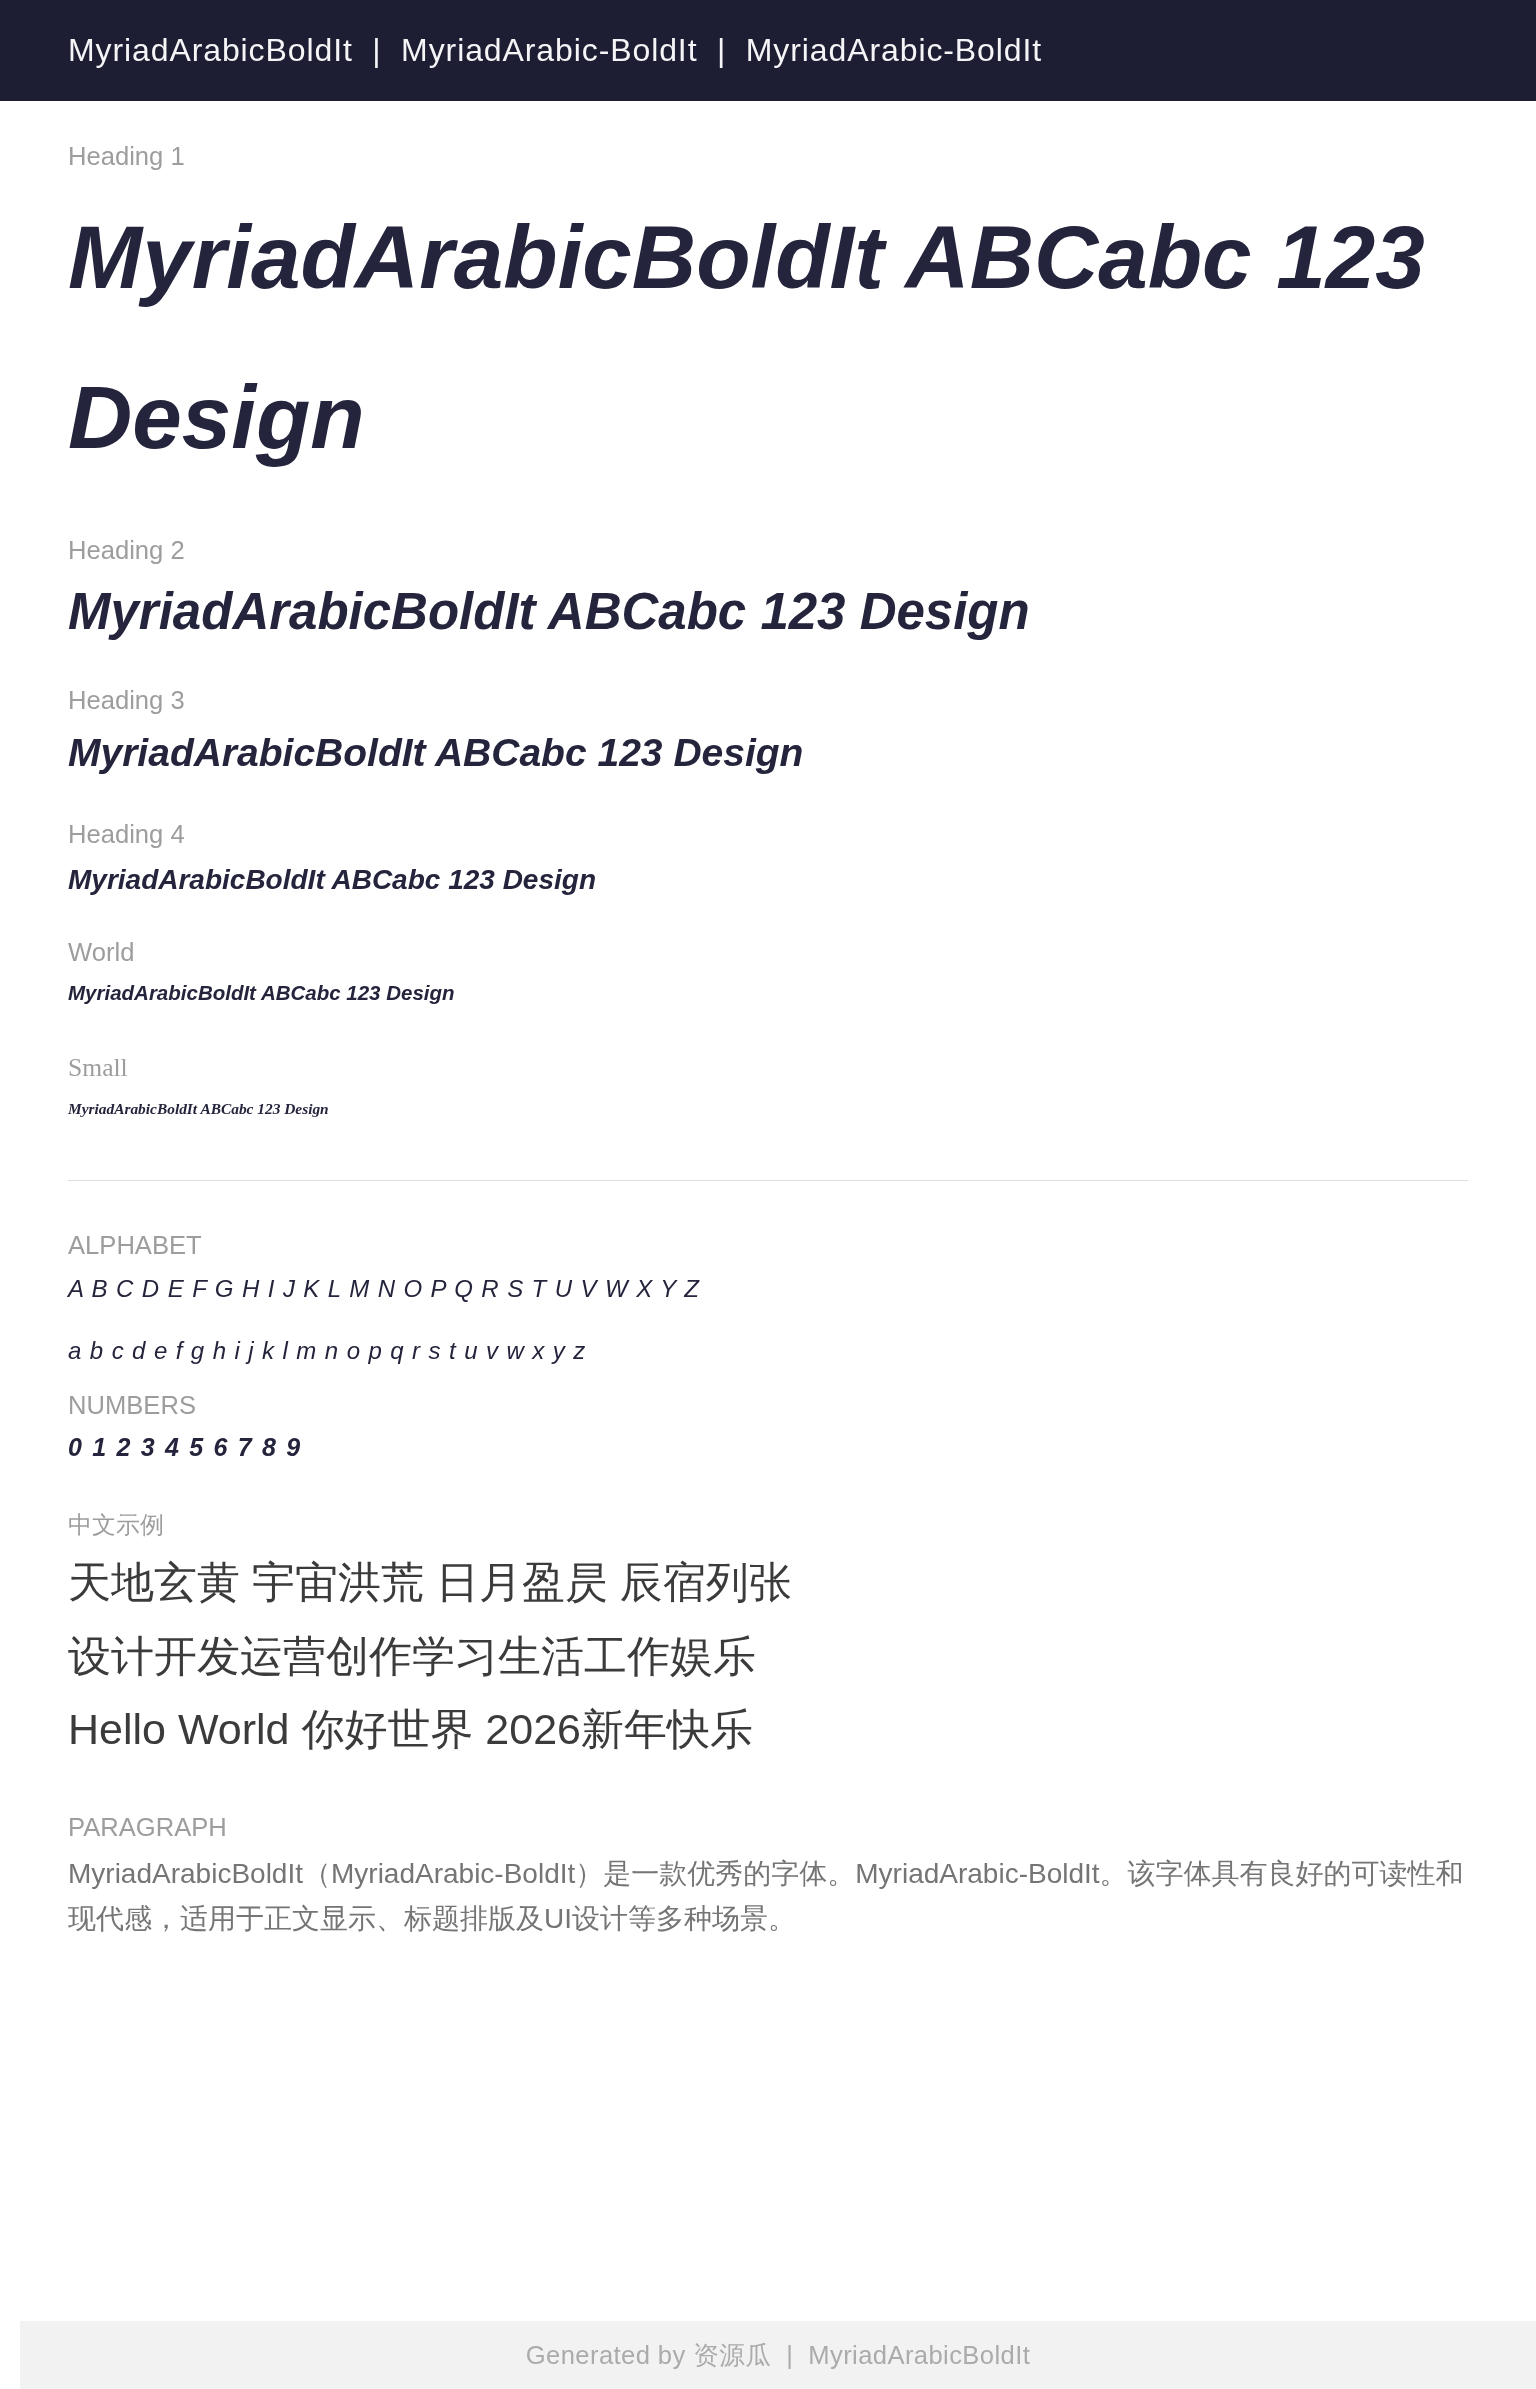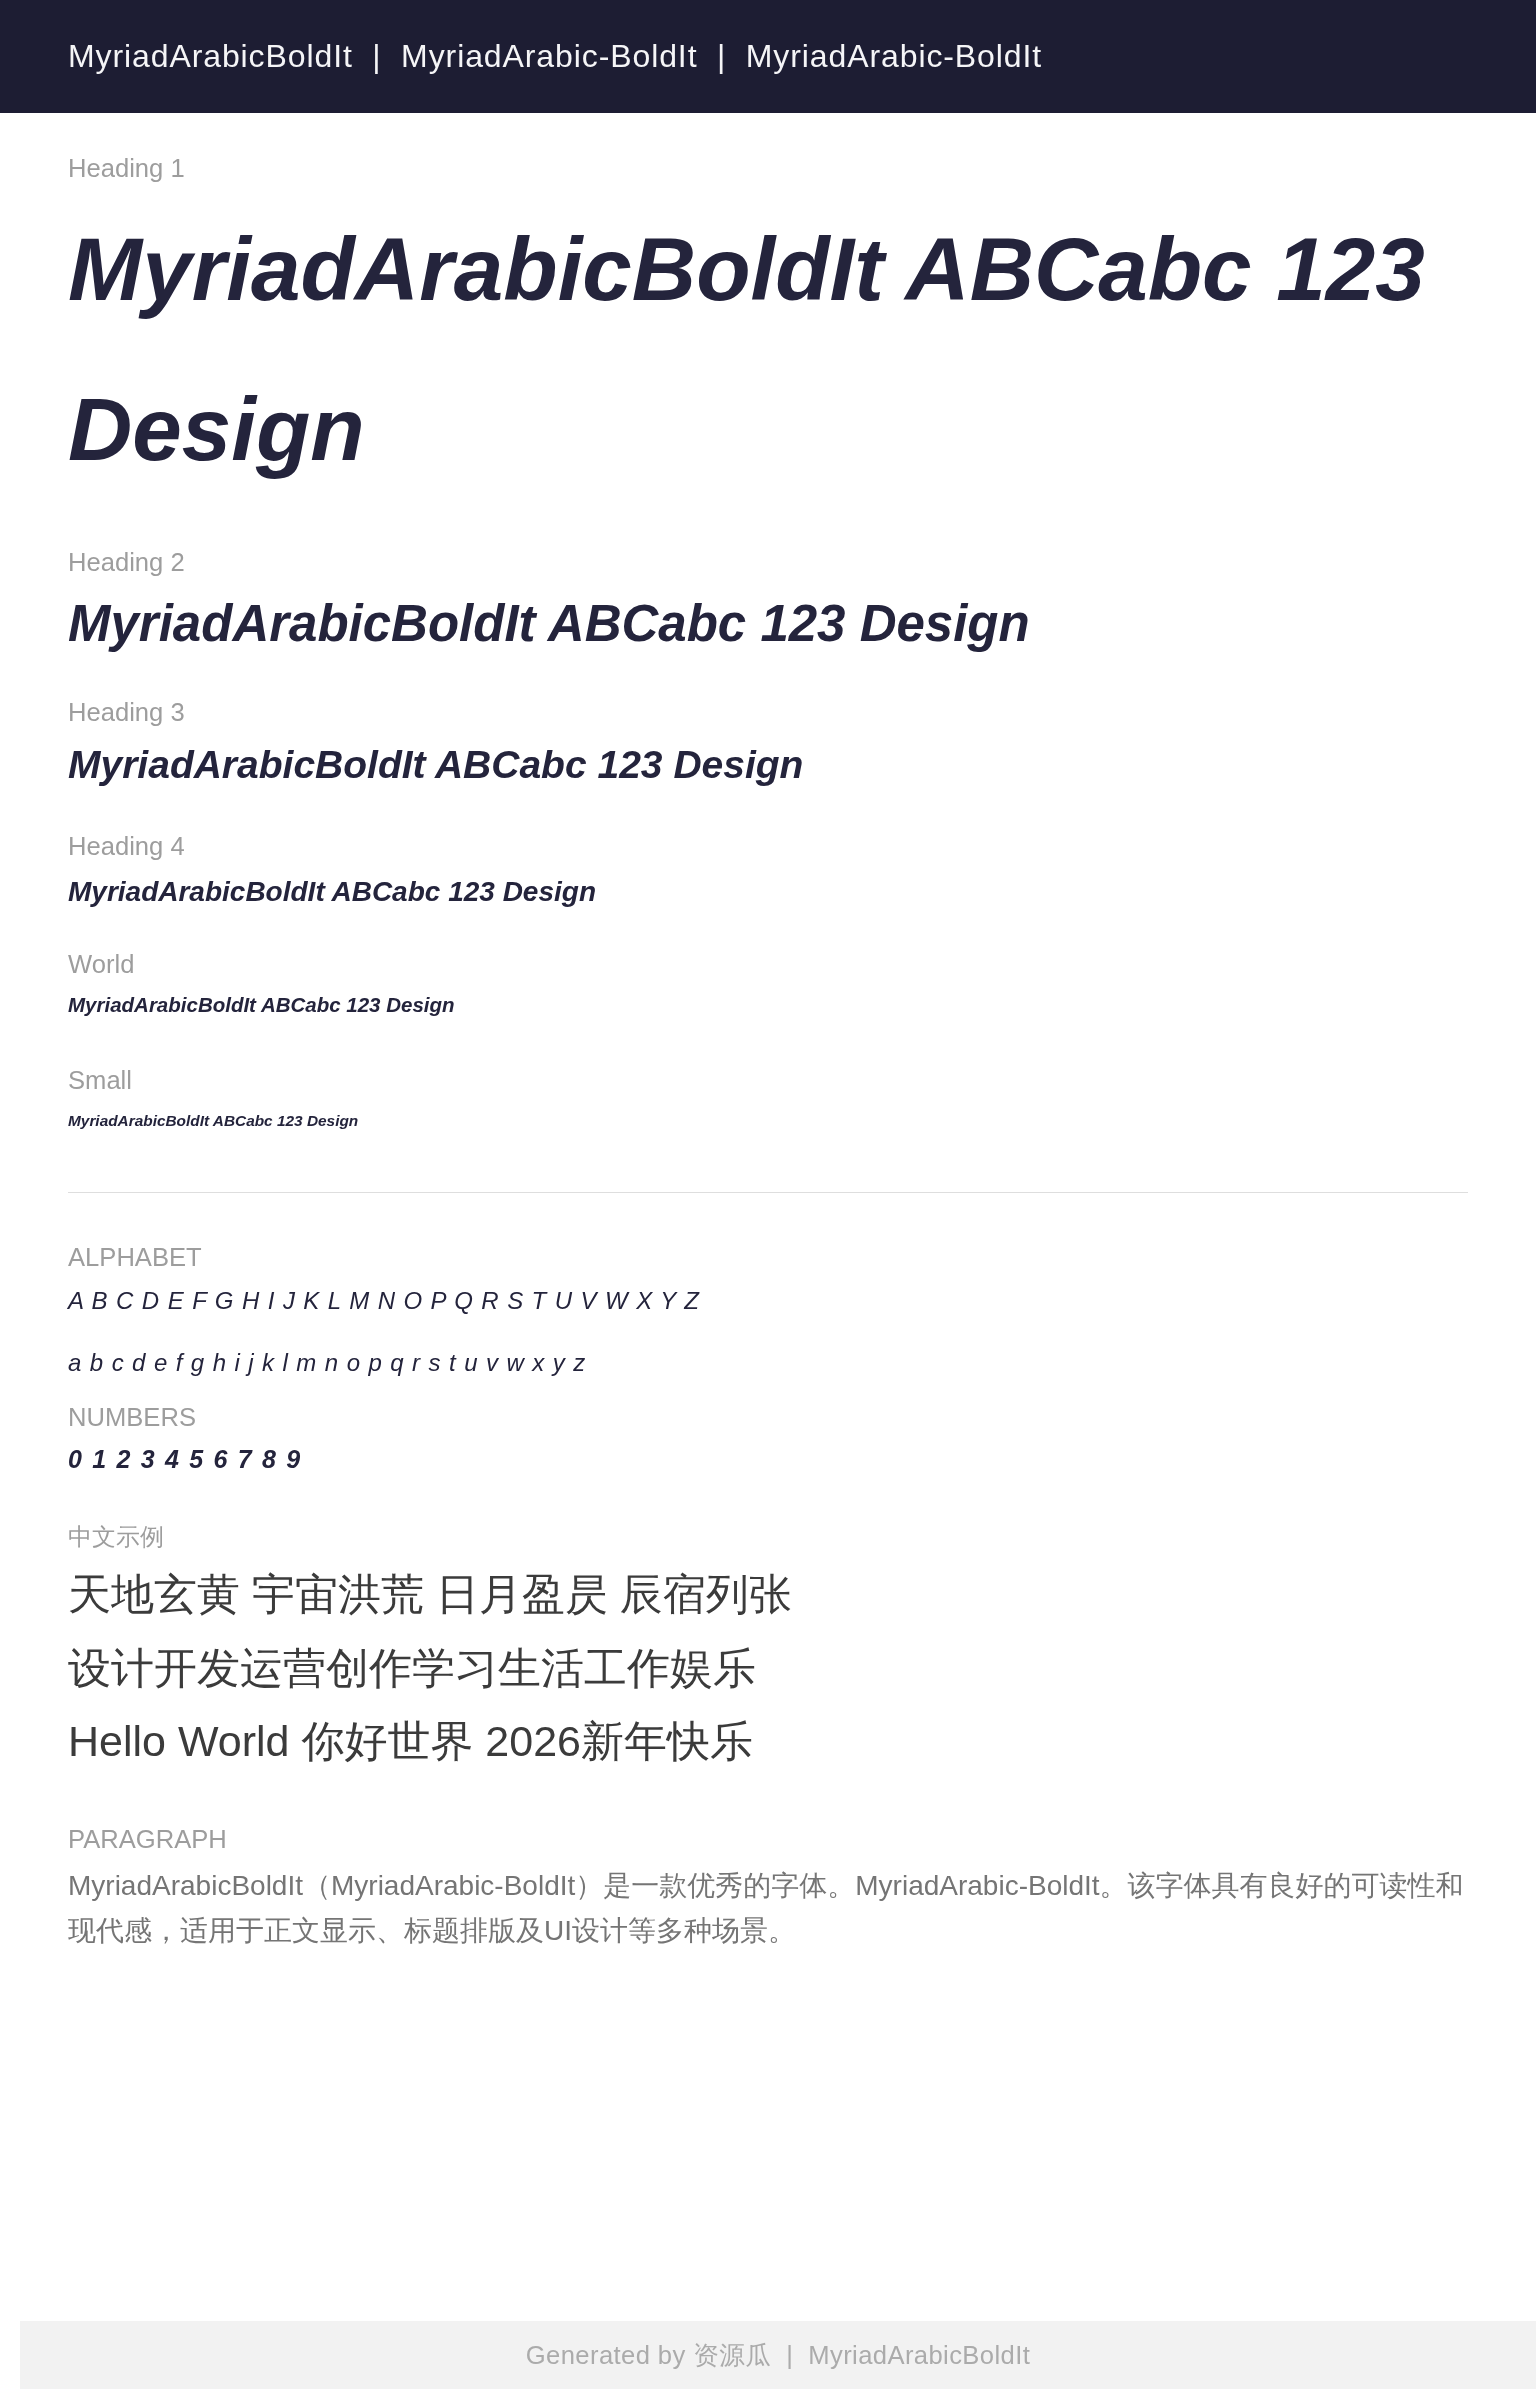--- a/index.html
+++ b/index.html
@@ -9,21 +9,21 @@
   .page {
     position: relative;
     width: 1536px;
     height: 2389px;
     background: #ffffff;
     overflow: hidden;
   }
 
   
   .header {
-    height: 113px;
+    height: 101px;
     background: #1d1d33;
     color: #f5f5f7;
     display: flex;
     align-items: center;
     padding: 0 68px;
     font-size: 32px;
     font-weight: 400;
     letter-spacing: 0.9px;
     white-space: pre;
   }
@@ -45,21 +45,21 @@
     font-weight: 700;
     font-style: italic;
     margin-top: 10.2px;
   }
   .s-h1 { font-size: 89px; line-height: 1.8; word-break: break-all; margin-top: 5.1px; }
   .s-h2 { font-size: 51px;  line-height: 1.4; }
   .s-h3 { font-size: 39px;  line-height: 1.4; }
   .s-h4 { font-size: 28px;  line-height: 1.4; }
   .s-body  { font-size: 20.5px; line-height: 1.5; }
   .s-small { font-size: 15.4px; line-height: 1.5; margin-top: 13.7px; }
-  .section-small { margin-top: 44px; }
+  .section-small { margin-top: 44px; font-family: Liberation Serif, serif; }
 
   .divider {
     border: none;
     border-top: 1.7px solid #dedede;
     margin: 60px 0 0 0;
   }
 
   .alpha-row {
     color: #24243c;
     font-weight: 400;

